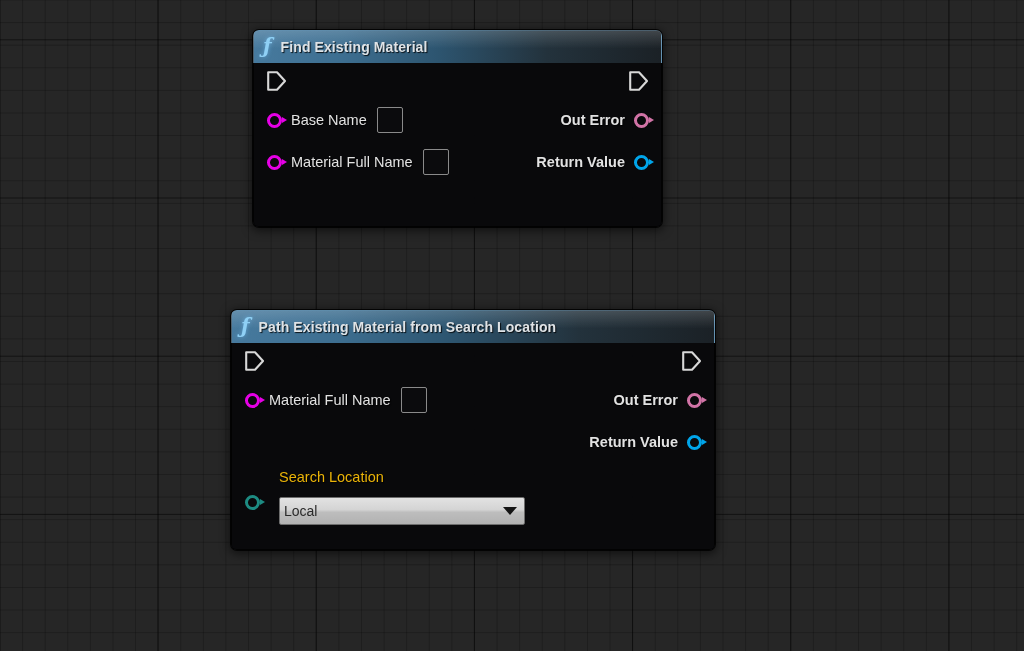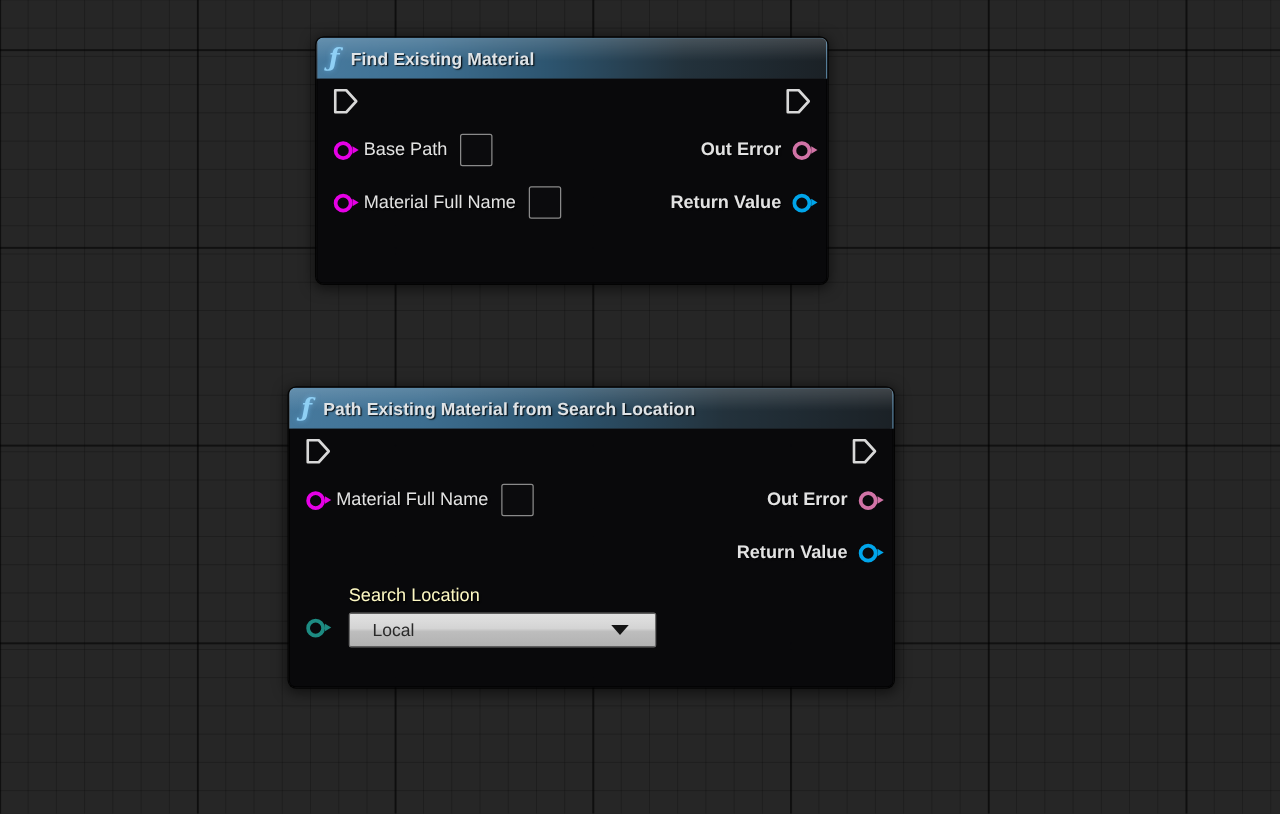--- a/index.html
+++ b/index.html
@@ -197,35 +197,35 @@
     position: absolute;
     left: 13px;
     top: 30px;
     color: #1d8b82;
   }
   .enum-stack {
     margin-left: 34px;
   }
   .enum-title {
     font-size: 14.5px;
-    color: #fef9c3;
+    color: #eab308;
     text-shadow: 1px 1px 1px rgba(0,0,0,0.8);
-    margin-bottom: 5px;
+    margin-bottom: 12px;
   }
   .enum-select {
     position: relative;
     width: 246px;
     height: 28px;
     box-sizing: border-box;
     border: 1px solid #6d6d6d;
     border-radius: 2px;
     background: linear-gradient(to bottom, #e2e2e2 0%, #d4d4d4 45%, #bdbdbd 55%, #b2b2b2 100%);
     display: flex;
     align-items: center;
-    padding: 0 18px;
+    padding: 0 4px;
     gap: 37px;
   }
   .enum-value {
     font-size: 14px;
     color: #2a2a2a;
     flex: 1;
   }
   .enum-arrow {
     width: 0; height: 0;
     border-left: 7px solid transparent;
@@ -258,21 +258,21 @@
     </div>
 
     <div class="pin-cols" style="height:118px;">
 
       <div class="pin-col-in">
         <div class="pin-row in">
           <span class="pin-dot" style="color:#e600e6;">
             <span class="ring"></span>
               <span class="nub"></span>
           </span>
-          <span class="pin-label">Base Path</span>
+          <span class="pin-label">Base Name</span>
           <span class="text-box"></span>
         </div>
         <div class="pin-row in">
           <span class="pin-dot" style="color:#e600e6;">
             <span class="ring"></span>
               <span class="nub"></span>
           </span>
           <span class="pin-label">Material Full Name</span>
           <span class="text-box"></span>
         </div>

